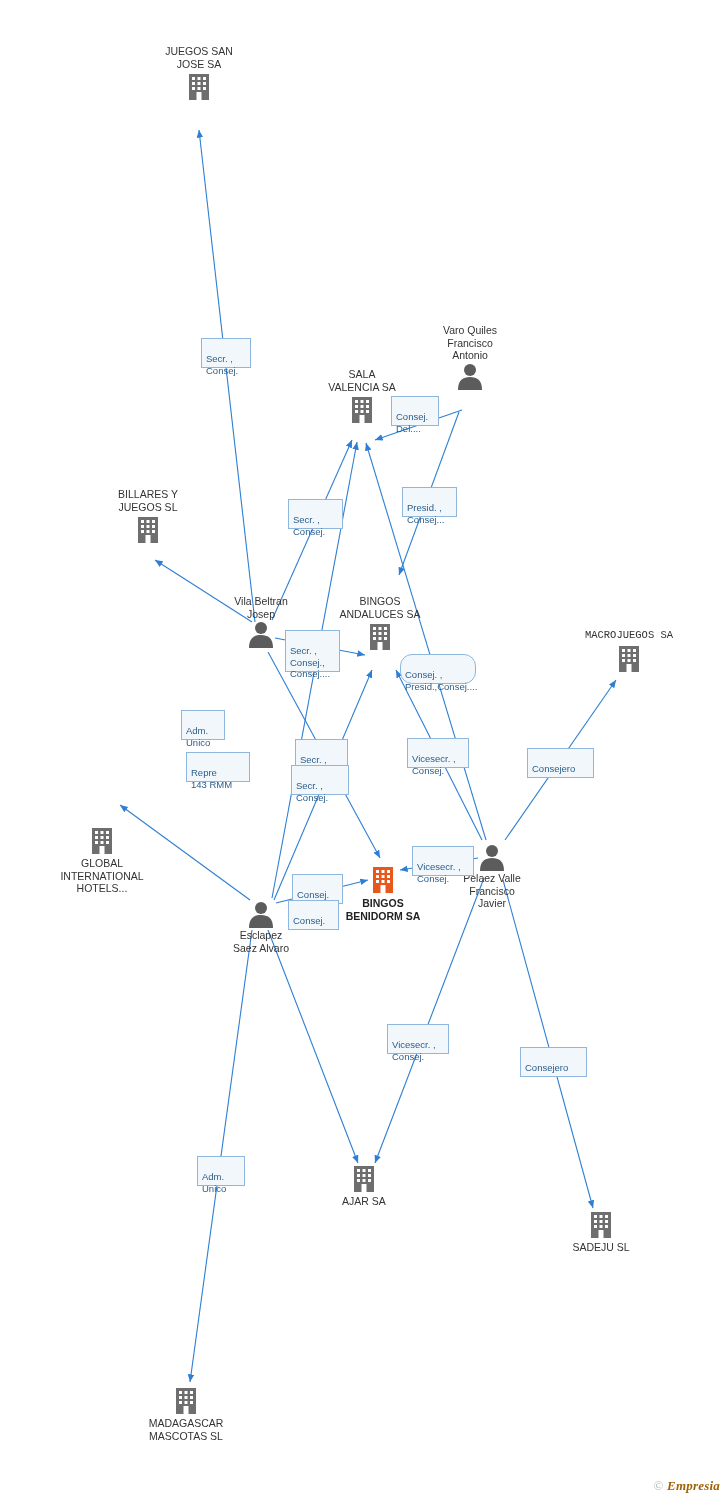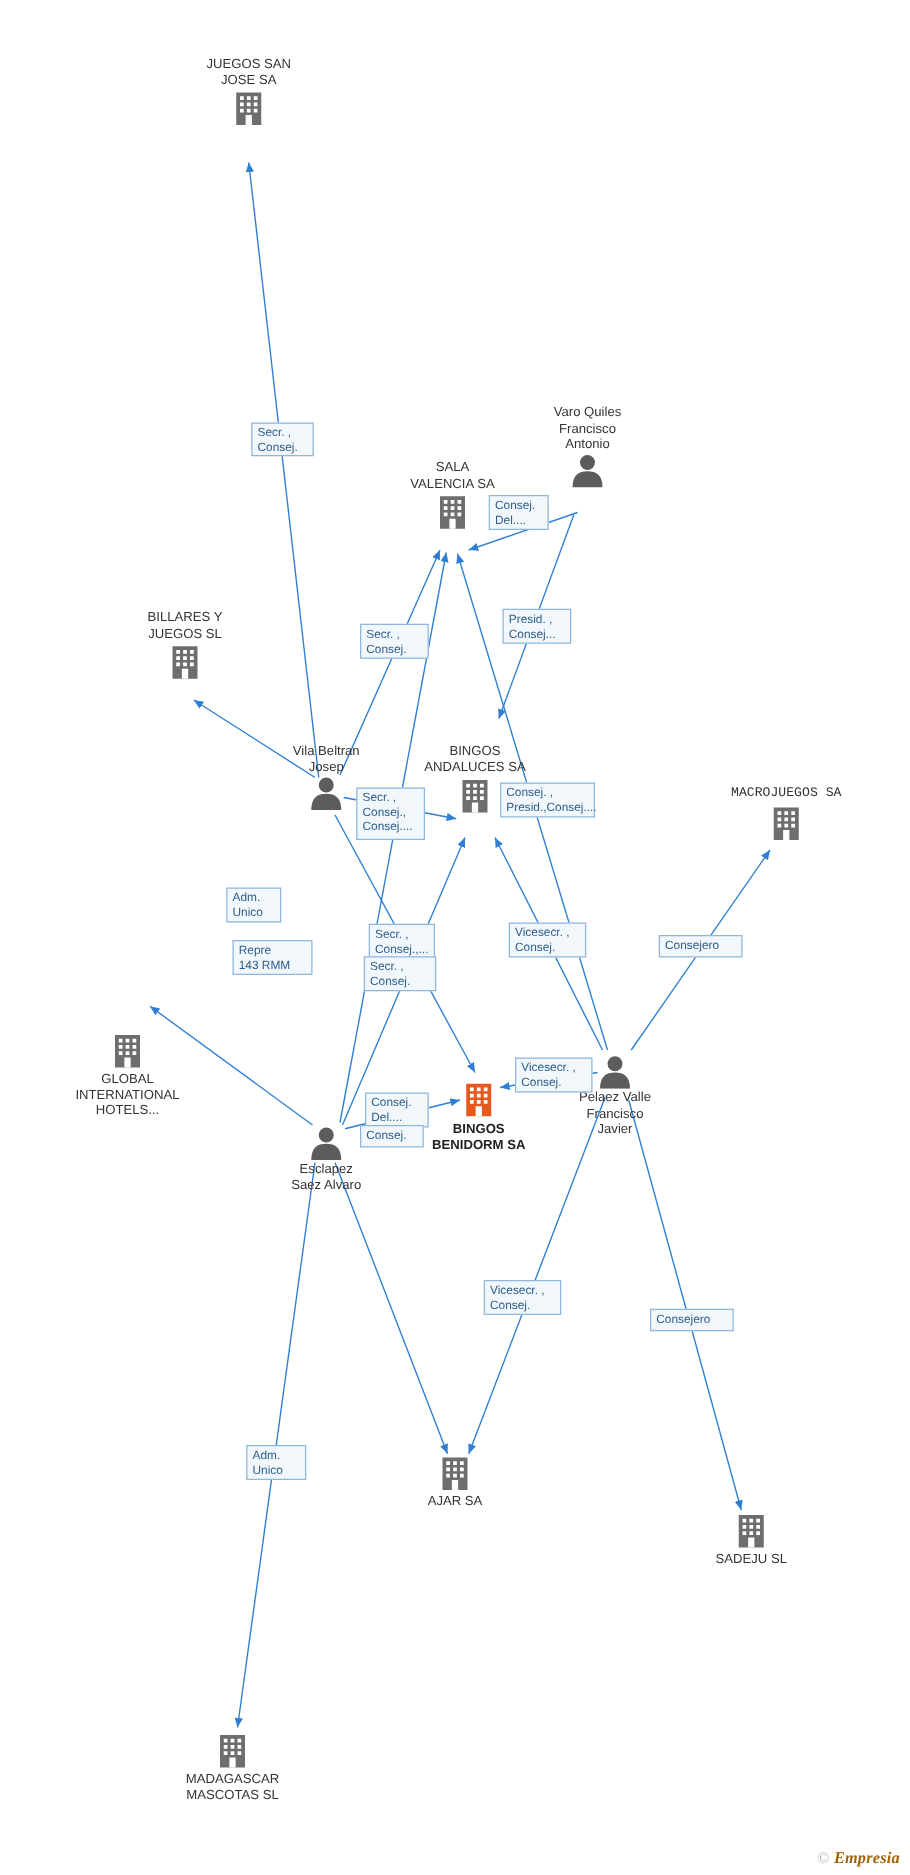--- a/index.html
+++ b/index.html
@@ -44,21 +44,21 @@
     font-weight: bold;
     color: #222222;
   }
   .edge-label {
     position: absolute;
     background: #f2f7fc;
     border: 1px solid #8fb7dd;
     color: #2b5d8a;
     font-size: 9.5px;
     line-height: 11.5px;
-    padding: 2px 4px;
+    padding: 14px 4px;
     white-space: pre-line;
     text-align: left;
     box-sizing: border-box;
   }
   .watermark {
     position: absolute;
     right: 8px;
     bottom: 6px;
     font-size: 13px;
     color: #b9b9b9;
@@ -361,21 +361,21 @@
   </div>
 
   <div class="edge-label" style="left:201px; top:338px; width:50px; height:27px;">Secr. ,
 Consej.</div>
   <div class="edge-label" style="left:391px; top:396px; width:48px; height:28px;">Consej.
 Del....</div>
   <div class="edge-label" style="left:402px; top:487px; width:55px; height:28px;">Presid. ,
 Consej...</div>
   <div class="edge-label" style="left:288px; top:499px; width:55px; height:28px;">Secr. ,
 Consej.</div>
-  <div class="edge-label" style="left:400px; top:626px; width:76px; height:28px;">Consej. ,
+  <div class="edge-label" style="left:400px; top:654px; width:76px; height:28px;border-radius:12px;">Consej. ,
 Presid.,Consej....</div>
   <div class="edge-label" style="left:285px; top:630px; width:55px; height:42px;">Secr. ,
 Consej.,
 Consej....</div>
   <div class="edge-label" style="left:181px; top:710px; width:44px; height:28px;">Adm.
 Unico</div>
   <div class="edge-label" style="left:148px; top:752px; width:64px; height:28px;margin-left:38px;">Repre
 143 RMM</div>
   <div class="edge-label" style="left:295px; top:739px; width:53px; height:28px;">Secr. ,
 Consej.,...</div>

